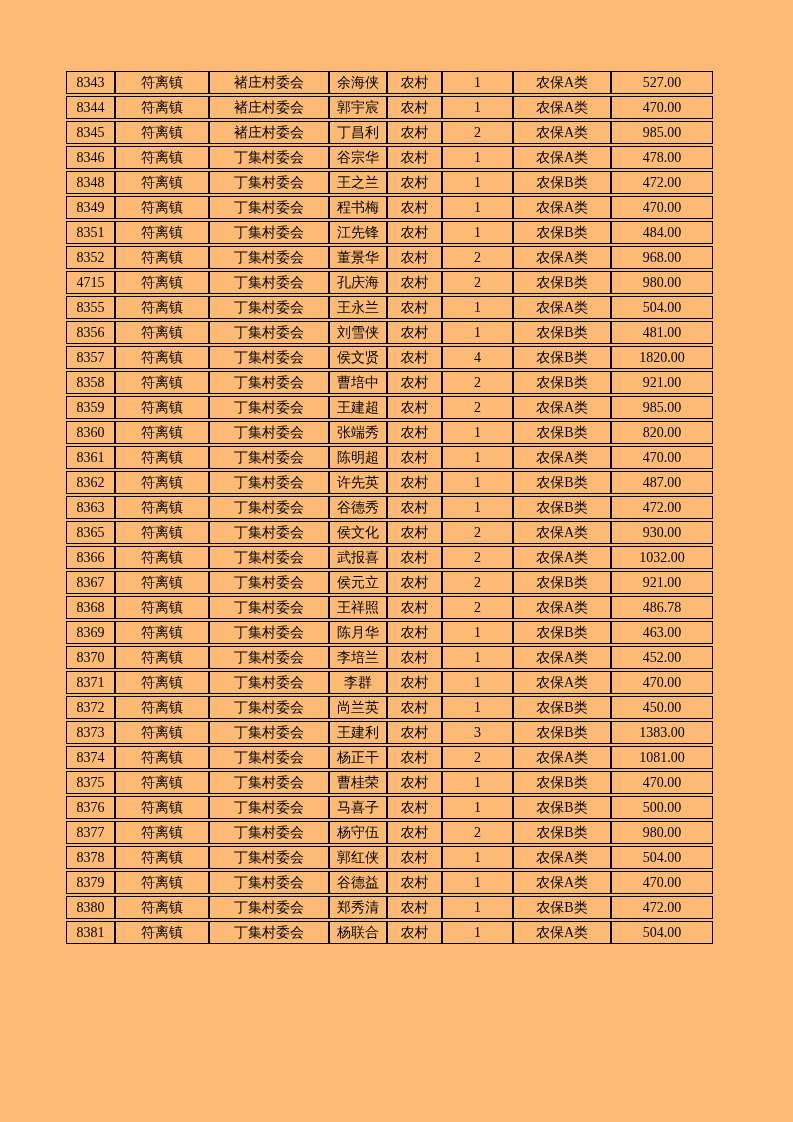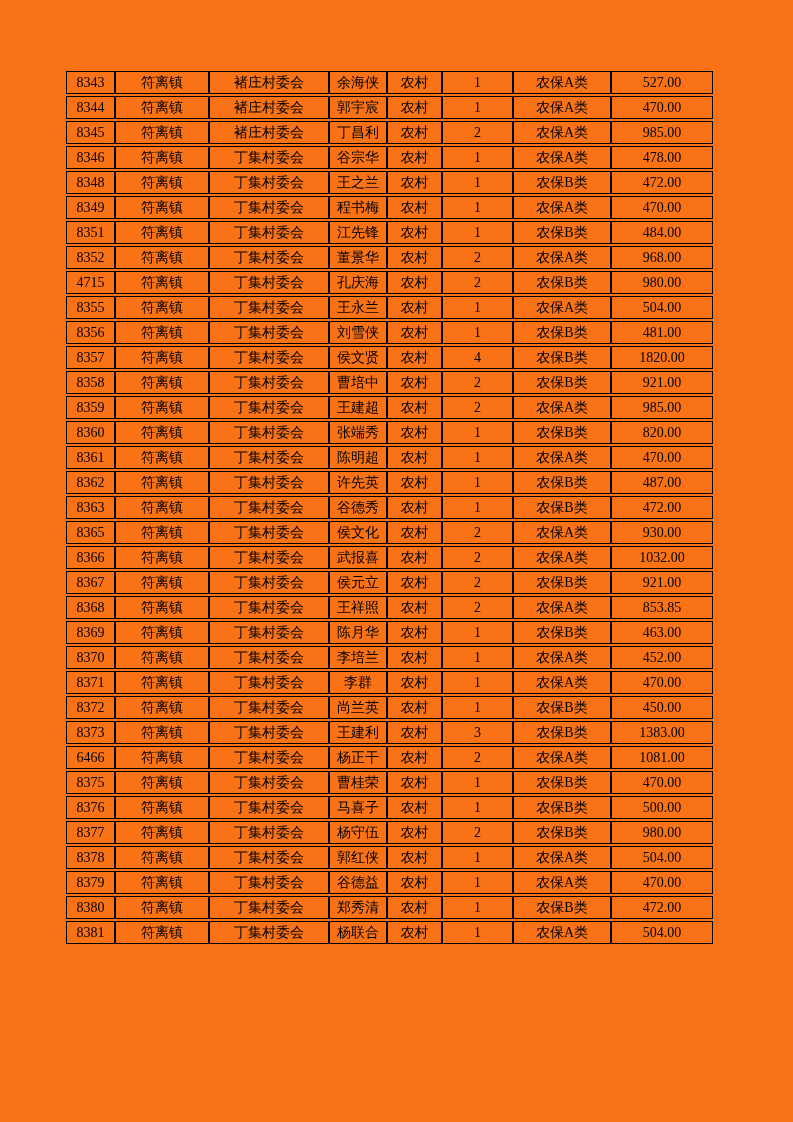--- a/index.html
+++ b/index.html
@@ -9,21 +9,21 @@
   body {
     width: 793px;
     height: 1122px;
     background: #e8e8e8;
     font-family: "Liberation Serif", "DejaVu Serif", serif;
   }
   .page {
     position: relative;
     width: 793px;
     height: 1122px;
-    background: #f97316;
+    background: #fdba74;
     overflow: hidden;
   }
   .table-wrap {
     position: absolute;
     left: 66px;
     top: 69px;
   }
   table.benefit-table {
     border-collapse: separate;
     border-spacing: 0 2px;
@@ -279,21 +279,21 @@
             <td>921.00</td>
           </tr>
           <tr>
             <td>8368</td>
             <td>符离镇</td>
             <td>丁集村委会</td>
             <td>王祥照</td>
             <td>农村</td>
             <td>2</td>
             <td>农保A类</td>
-            <td>853.85</td>
+            <td>486.78</td>
           </tr>
           <tr>
             <td>8369</td>
             <td>符离镇</td>
             <td>丁集村委会</td>
             <td>陈月华</td>
             <td>农村</td>
             <td>1</td>
             <td>农保B类</td>
             <td>463.00</td>
@@ -332,21 +332,21 @@
             <td>8373</td>
             <td>符离镇</td>
             <td>丁集村委会</td>
             <td>王建利</td>
             <td>农村</td>
             <td>3</td>
             <td>农保B类</td>
             <td>1383.00</td>
           </tr>
           <tr>
-            <td>6466</td>
+            <td>8374</td>
             <td>符离镇</td>
             <td>丁集村委会</td>
             <td>杨正干</td>
             <td>农村</td>
             <td>2</td>
             <td>农保A类</td>
             <td>1081.00</td>
           </tr>
           <tr>
             <td>8375</td>

